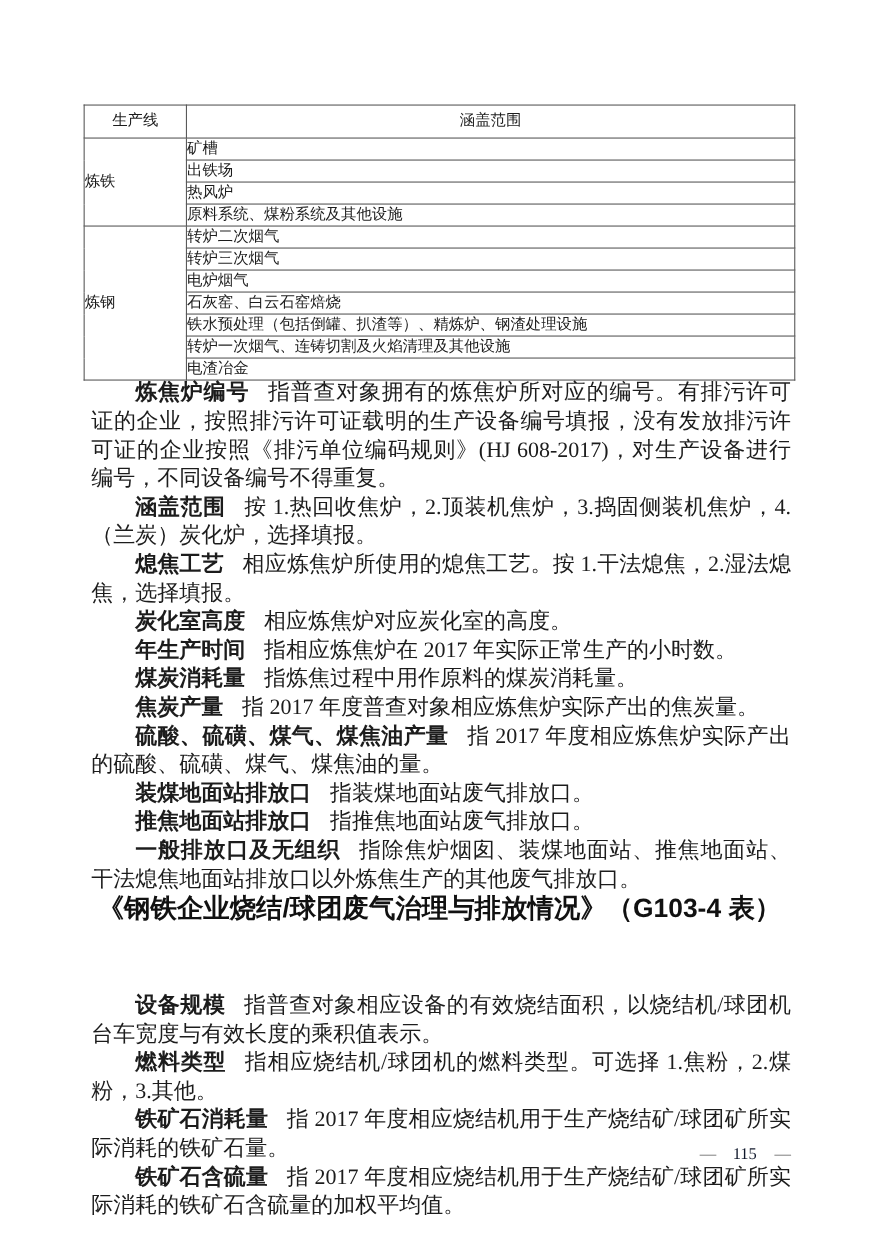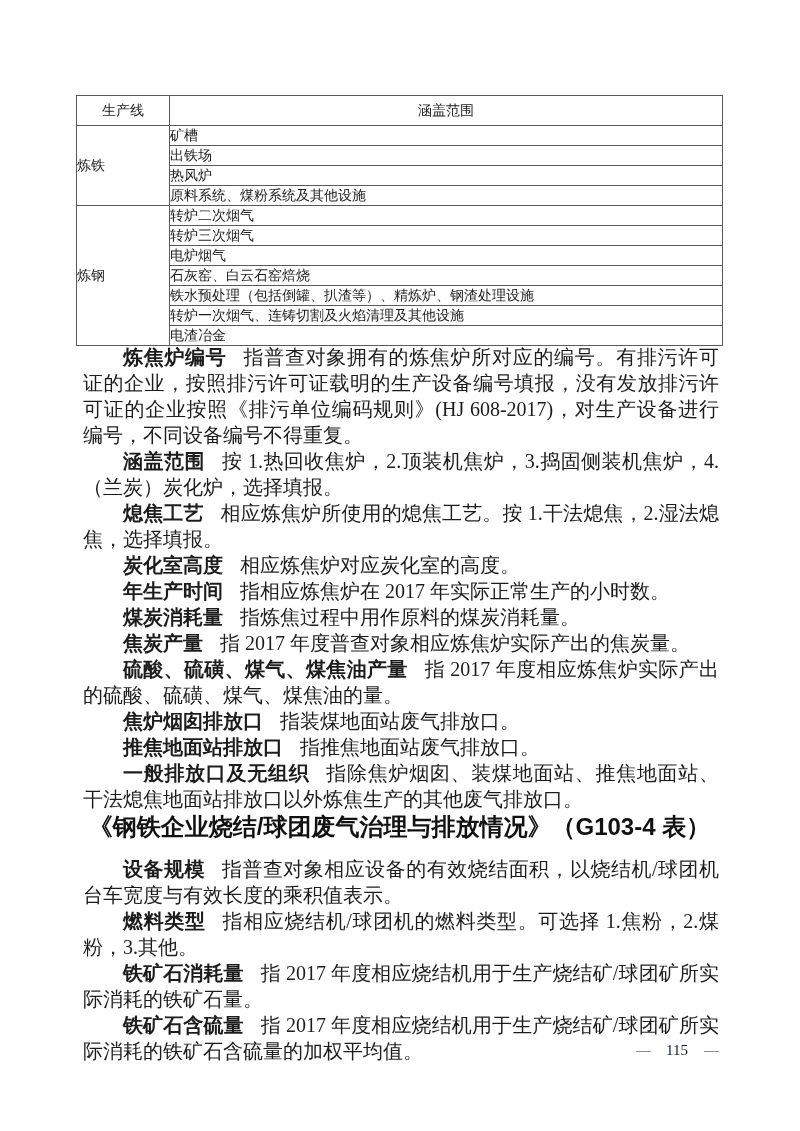--- a/index.html
+++ b/index.html
@@ -41,21 +41,21 @@
   table.coverage th { height: 29px; text-align: center; }
   th.col-line, td.line-cell { width: 92px; }
   td.scope-cell { height: 19px; padding: 0 0 0 8px; text-align: left; }
   
   .defs {
     position: absolute;
     left: 83px;
     width: 636px;
   }
   .defs-1 { top: 344px; }
-  .defs-2 { top: 856px; }
+  .defs-2 { top: 901px; }
   p.def {
     margin: 0;
     font-size: 20px;
     line-height: 26px;
     text-indent: 2em;
     text-align: justify;
   }
   .term {
     font-family: "Liberation Sans", sans-serif;
     font-weight: bold;
@@ -144,21 +144,21 @@
 
   <div class="defs defs-1">
       <p class="def"><span class="term">炼焦炉编号</span><span class="def-text">指普查对象拥有的炼焦炉所对应的编号。有排污许可证的企业，按照排污许可证载明的生产设备编号填报，没有发放排污许可证的企业按照《排污单位编码规则》(HJ 608-2017)，对生产设备进行编号，不同设备编号不得重复。</span></p>
       <p class="def"><span class="term">涵盖范围</span><span class="def-text">按 1.热回收焦炉，2.顶装机焦炉，3.捣固侧装机焦炉，4.（兰炭）炭化炉，选择填报。</span></p>
       <p class="def"><span class="term">熄焦工艺</span><span class="def-text">相应炼焦炉所使用的熄焦工艺。按 1.干法熄焦，2.湿法熄焦，选择填报。</span></p>
       <p class="def"><span class="term">炭化室高度</span><span class="def-text">相应炼焦炉对应炭化室的高度。</span></p>
       <p class="def"><span class="term">年生产时间</span><span class="def-text">指相应炼焦炉在 2017 年实际正常生产的小时数。</span></p>
       <p class="def"><span class="term">煤炭消耗量</span><span class="def-text">指炼焦过程中用作原料的煤炭消耗量。</span></p>
       <p class="def"><span class="term">焦炭产量</span><span class="def-text">指 2017 年度普查对象相应炼焦炉实际产出的焦炭量。</span></p>
       <p class="def"><span class="term">硫酸、硫磺、煤气、煤焦油产量</span><span class="def-text">指 2017 年度相应炼焦炉实际产出的硫酸、硫磺、煤气、煤焦油的量。</span></p>
-      <p class="def"><span class="term">焦炉烟囱排放口</span><span class="def-text">指装煤地面站废气排放口。</span></p>
+      <p class="def"><span class="term">装煤地面站排放口</span><span class="def-text">指装煤地面站废气排放口。</span></p>
       <p class="def"><span class="term">推焦地面站排放口</span><span class="def-text">指推焦地面站废气排放口。</span></p>
       <p class="def"><span class="term">一般排放口及无组织</span><span class="def-text">指除焦炉烟囱、装煤地面站、推焦地面站、干法熄焦地面站排放口以外炼焦生产的其他废气排放口。</span></p>
     </div>
 
   <h2 class="section-heading">《钢铁企业烧结/球团废气治理与排放情况》（G103-4 表）</h2>
 
   <div class="defs defs-2">
       <p class="def"><span class="term">设备规模</span><span class="def-text">指普查对象相应设备的有效烧结面积，以烧结机/球团机台车宽度与有效长度的乘积值表示。</span></p>
       <p class="def"><span class="term">燃料类型</span><span class="def-text">指相应烧结机/球团机的燃料类型。可选择 1.焦粉，2.煤粉，3.其他。</span></p>
       <p class="def"><span class="term">铁矿石消耗量</span><span class="def-text">指 2017 年度相应烧结机用于生产烧结矿/球团矿所实际消耗的铁矿石量。</span></p>

